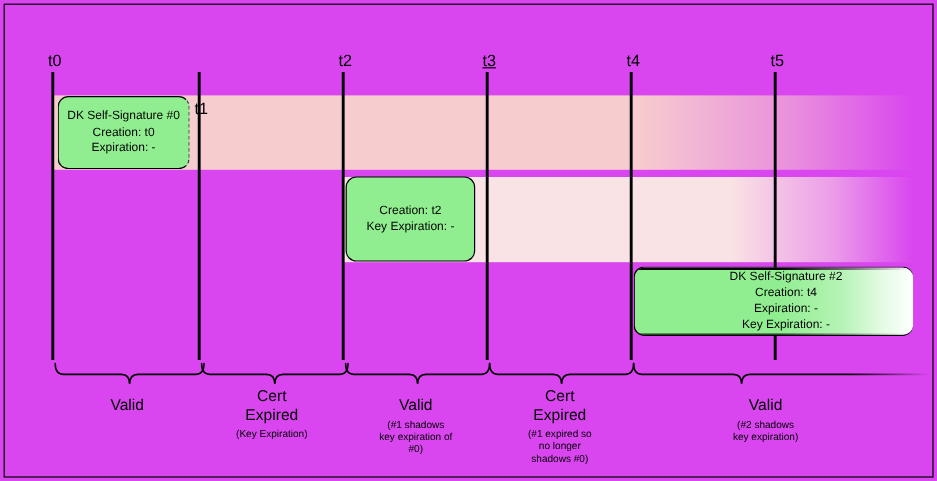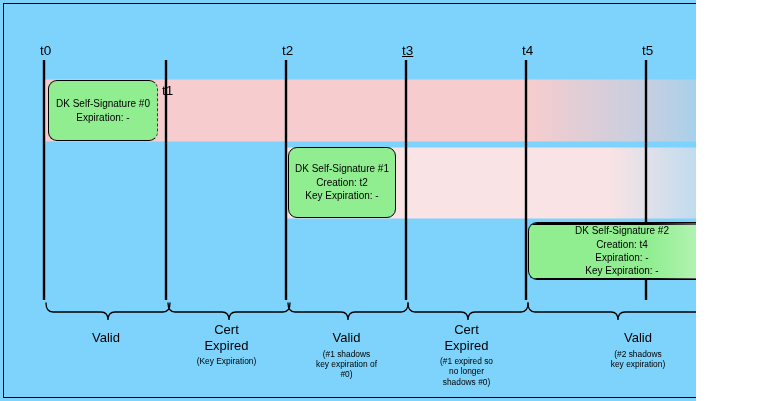--- a/index.html
+++ b/index.html
@@ -6,23 +6,23 @@
   html, body {
     margin: 0;
     padding: 0;
     background: #ffffff;
   }
   body {
     font-family: "Liberation Sans", sans-serif;
   }
   #diagram-root {
     position: relative;
-    width: 696px;
+    width: 781px;
     height: 401px;
-    background: #7dd3fc;
+    background: #d946ef;
     overflow: hidden;
     box-sizing: border-box;
   }
   .frame-border {
     position: absolute;
     left: 3px;
     top: 3px;
     width: 775px;
     height: 395px;
     border: 1.6px solid #000000;
@@ -99,21 +99,21 @@
   }
   #sig-box-2::before {
     content: "";
     position: absolute;
     left: 0; right: 0; bottom: 0;
     height: 1.5px;
     background: linear-gradient(to right,
       #000000 0%, #000000 52%, #777777 78%, #ffffff 100%);
     z-index: 2;
   }
-  #sig-box-2 .sig-stack { position: relative; z-index: 3; }
+  #sig-box-2 .sig-stack { position: relative; z-index: 3; padding-left: 33px; }
   
   .period-caption {
     position: absolute;
     text-align: center;
     font-family: "Liberation Sans", sans-serif;
     color: #000000;
   }
   .period-title {
     display: block;
     font-size: 13px;
@@ -206,27 +206,27 @@
     <span class="tick-label" style="left:160px; top:44px;margin-top:40px;">t1</span>
     <span class="tick-label" style="left:280px; top:44px;">t2</span>
     <span class="tick-label" style="left:400px; top:44px;text-decoration:underline;">t3</span>
     <span class="tick-label" style="left:520px; top:44px;">t4</span>
     <span class="tick-label" style="left:640px; top:44px;">t5</span>
   </div>
 
   <div class="sig-box" id="sig-box-0" style="left:48px; top:80px; width:110px; height:61px;">
     <div class="sig-stack">
       <span class="sig-line">DK Self-Signature #0</span>
+      <span class="sig-line">Creation: t0</span>
       <span class="sig-line">Expiration: -</span>
     </div>
   </div>
 
   <div class="sig-box solid-edge" id="sig-box-1" style="left:288px; top:147px; width:108px; height:71px;">
     <div class="sig-stack">
-      <span class="sig-line">DK Self-Signature #1</span>
       <span class="sig-line">Creation: t2</span>
       <span class="sig-line">Key Expiration: -</span>
     </div>
   </div>
 
   <div class="sig-box" id="sig-box-2" style="left:528px; top:222px; width:233px; height:58px;
               align-items:flex-start; padding-left:0;">
     <div class="sig-stack" style="width:186px; text-align:center;">
       <span class="sig-line">DK Self-Signature #2</span>
       <span class="sig-line">Creation: t4</span>

